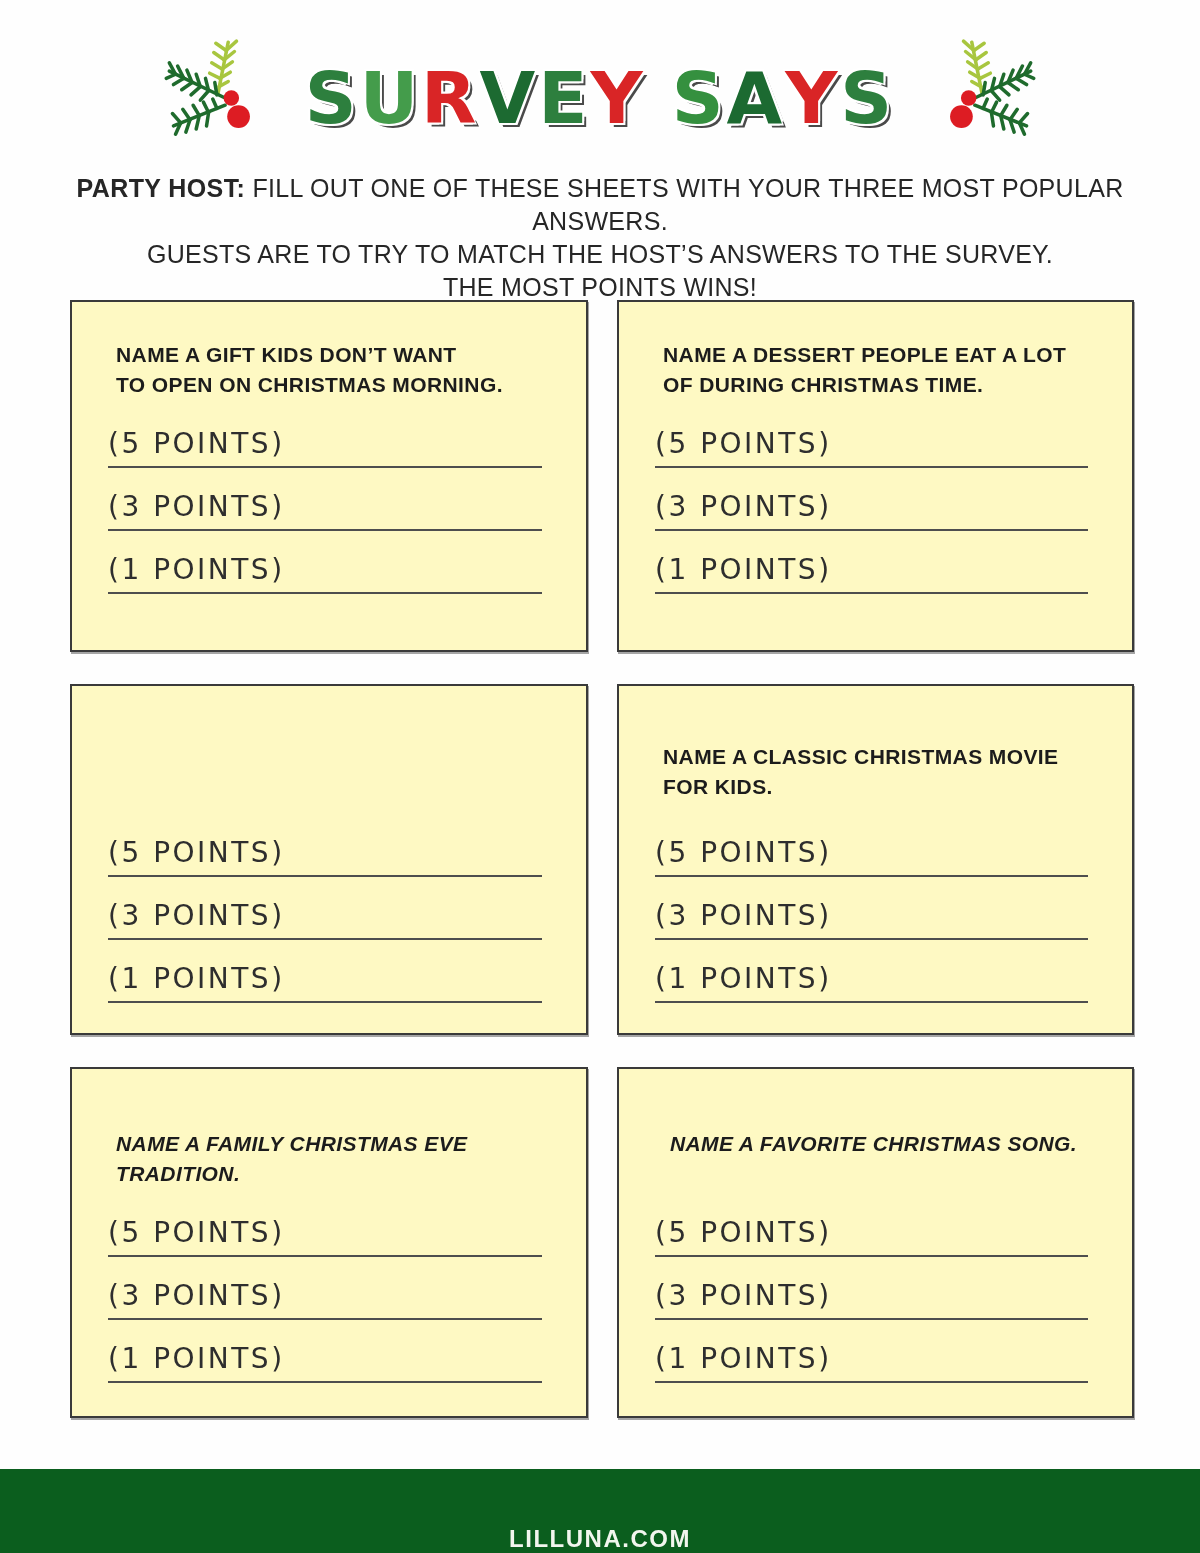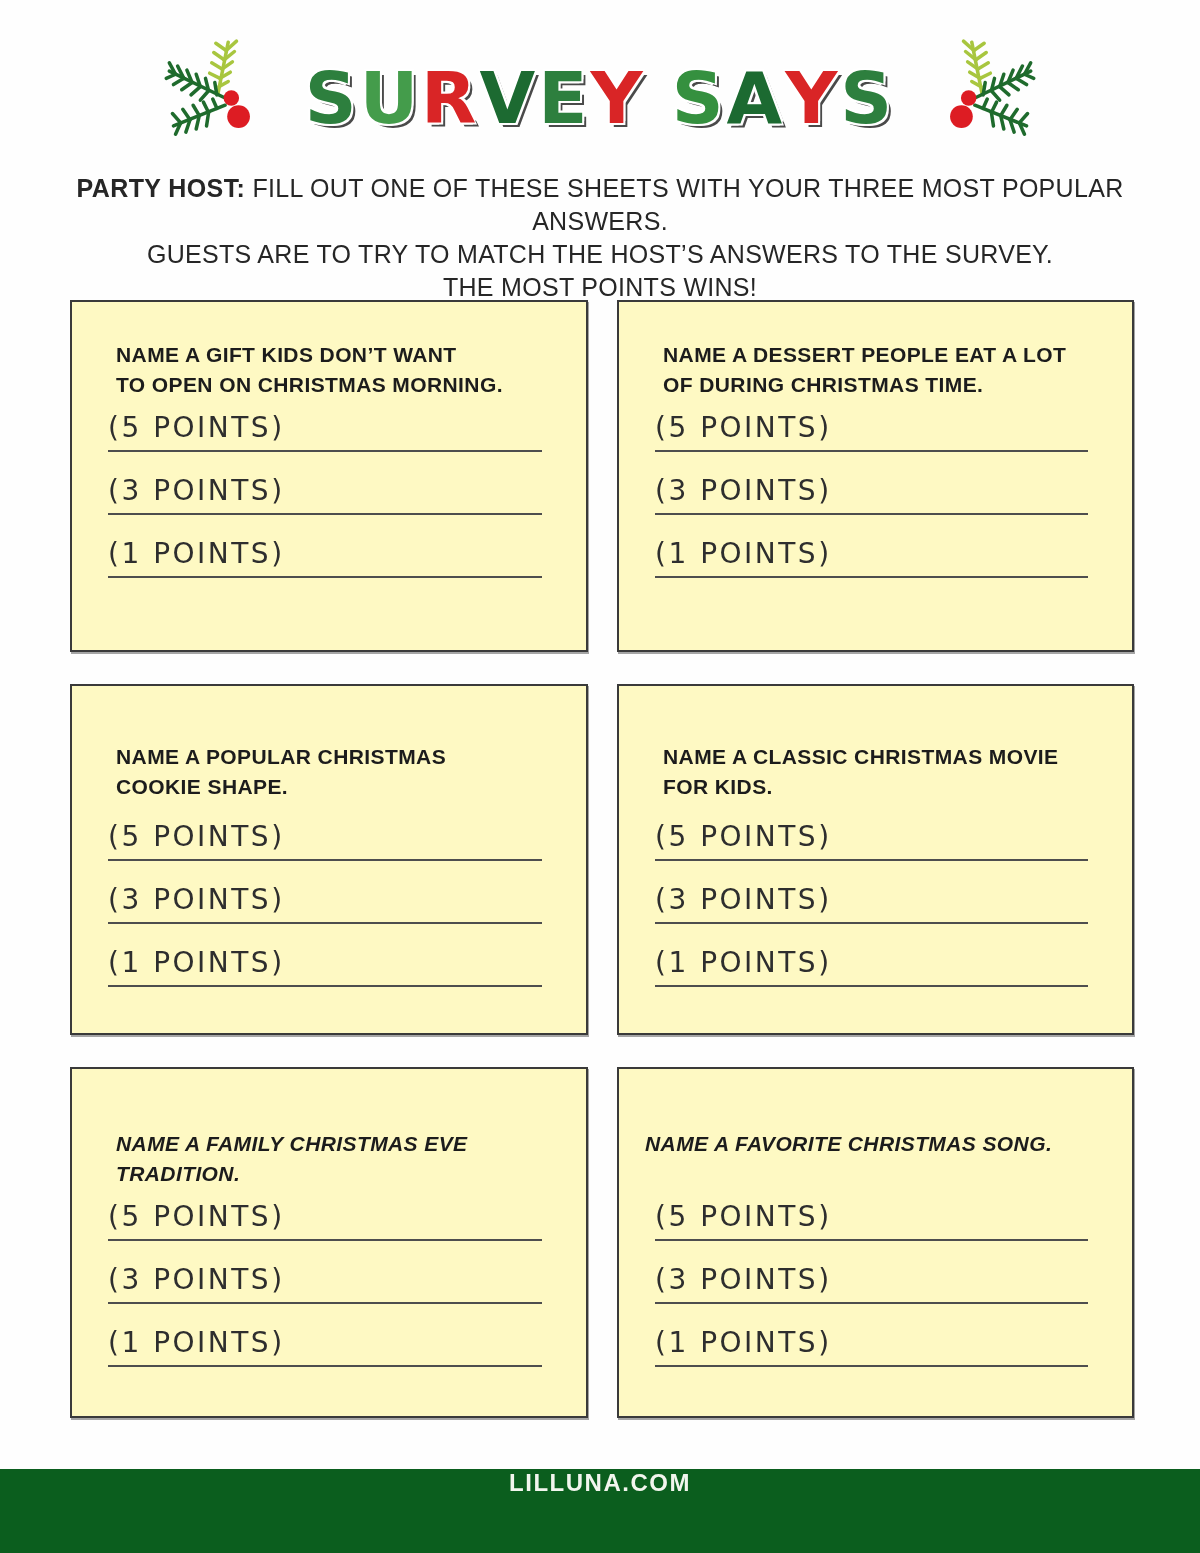--- a/index.html
+++ b/index.html
@@ -60,45 +60,45 @@
   .question {
     font-weight: bold;
     font-size: 21px; line-height: 30px;
     color: #1c1c1c; letter-spacing: 0.4px;
     white-space: pre-line;
     padding: 0 40px 0 44px;
   }
   .card.r1 .question { padding-top: 38px; }
   .card.r2 .question { padding-top: 56px; }
   .card.r3 .question { padding-top: 60px; font-style: italic; }
-  .card.center .question { padding-left: 26px; padding-right: 30px; }
+  .card.center .question { text-align: center; padding-left: 26px; padding-right: 30px; }
 
   .points {
     position: absolute; left: 36px; right: 44px;
   }
   .card.r1 .points { bottom: 56px; }
   .card.r2 .points { bottom: 30px; }
   .card.r3 .points { bottom: 33px; }
   .ans-row {
     border-bottom: 2px solid #4e4e4e;
     padding-bottom: 6px;
     margin-bottom: 22px;
     min-height: 25px;
   }
-  .ans-row:last-child { margin-bottom: 16px; }
+  .ans-row:last-child { margin-bottom: 0; }
   .pts-label {
     font-family: "DejaVu Sans", sans-serif;
     font-size: 28px; font-weight: 400;
     color: #2e2e2e; letter-spacing: 2.5px;
   }
 
   
   .footer {
     position: absolute; left: 0; top: 1469px; width: 1200px; height: 84px;
-    display: flex; align-items: flex-start; justify-content: center;
+    display: flex; align-items: flex-end; justify-content: center;
   }
   .footer-text {
     color: #f2f6ee; font-size: 24px; font-weight: bold;
     letter-spacing: 1.5px;
   }
 </style>
 </head>
 <body>
 
 <div class="page">
@@ -226,22 +226,20 @@
       <div class="question">NAME A DESSERT PEOPLE EAT A LOT
 OF DURING CHRISTMAS TIME.</div>
       <div class="points">
         <div class="ans-row"><span class="pts-label">(5 POINTS)</span></div>
         <div class="ans-row"><span class="pts-label">(3 POINTS)</span></div>
         <div class="ans-row"><span class="pts-label">(1 POINTS)</span></div>
       </div>
     </div>
 
     <div class="card r2">
-      <div class="question">NAME A POPULAR CHRISTMAS
-COOKIE SHAPE.</div>
       <div class="points">
         <div class="ans-row"><span class="pts-label">(5 POINTS)</span></div>
         <div class="ans-row"><span class="pts-label">(3 POINTS)</span></div>
         <div class="ans-row"><span class="pts-label">(1 POINTS)</span></div>
       </div>
     </div>
 
     <div class="card r2">
       <div class="question">NAME A CLASSIC CHRISTMAS MOVIE
 FOR KIDS.</div>

